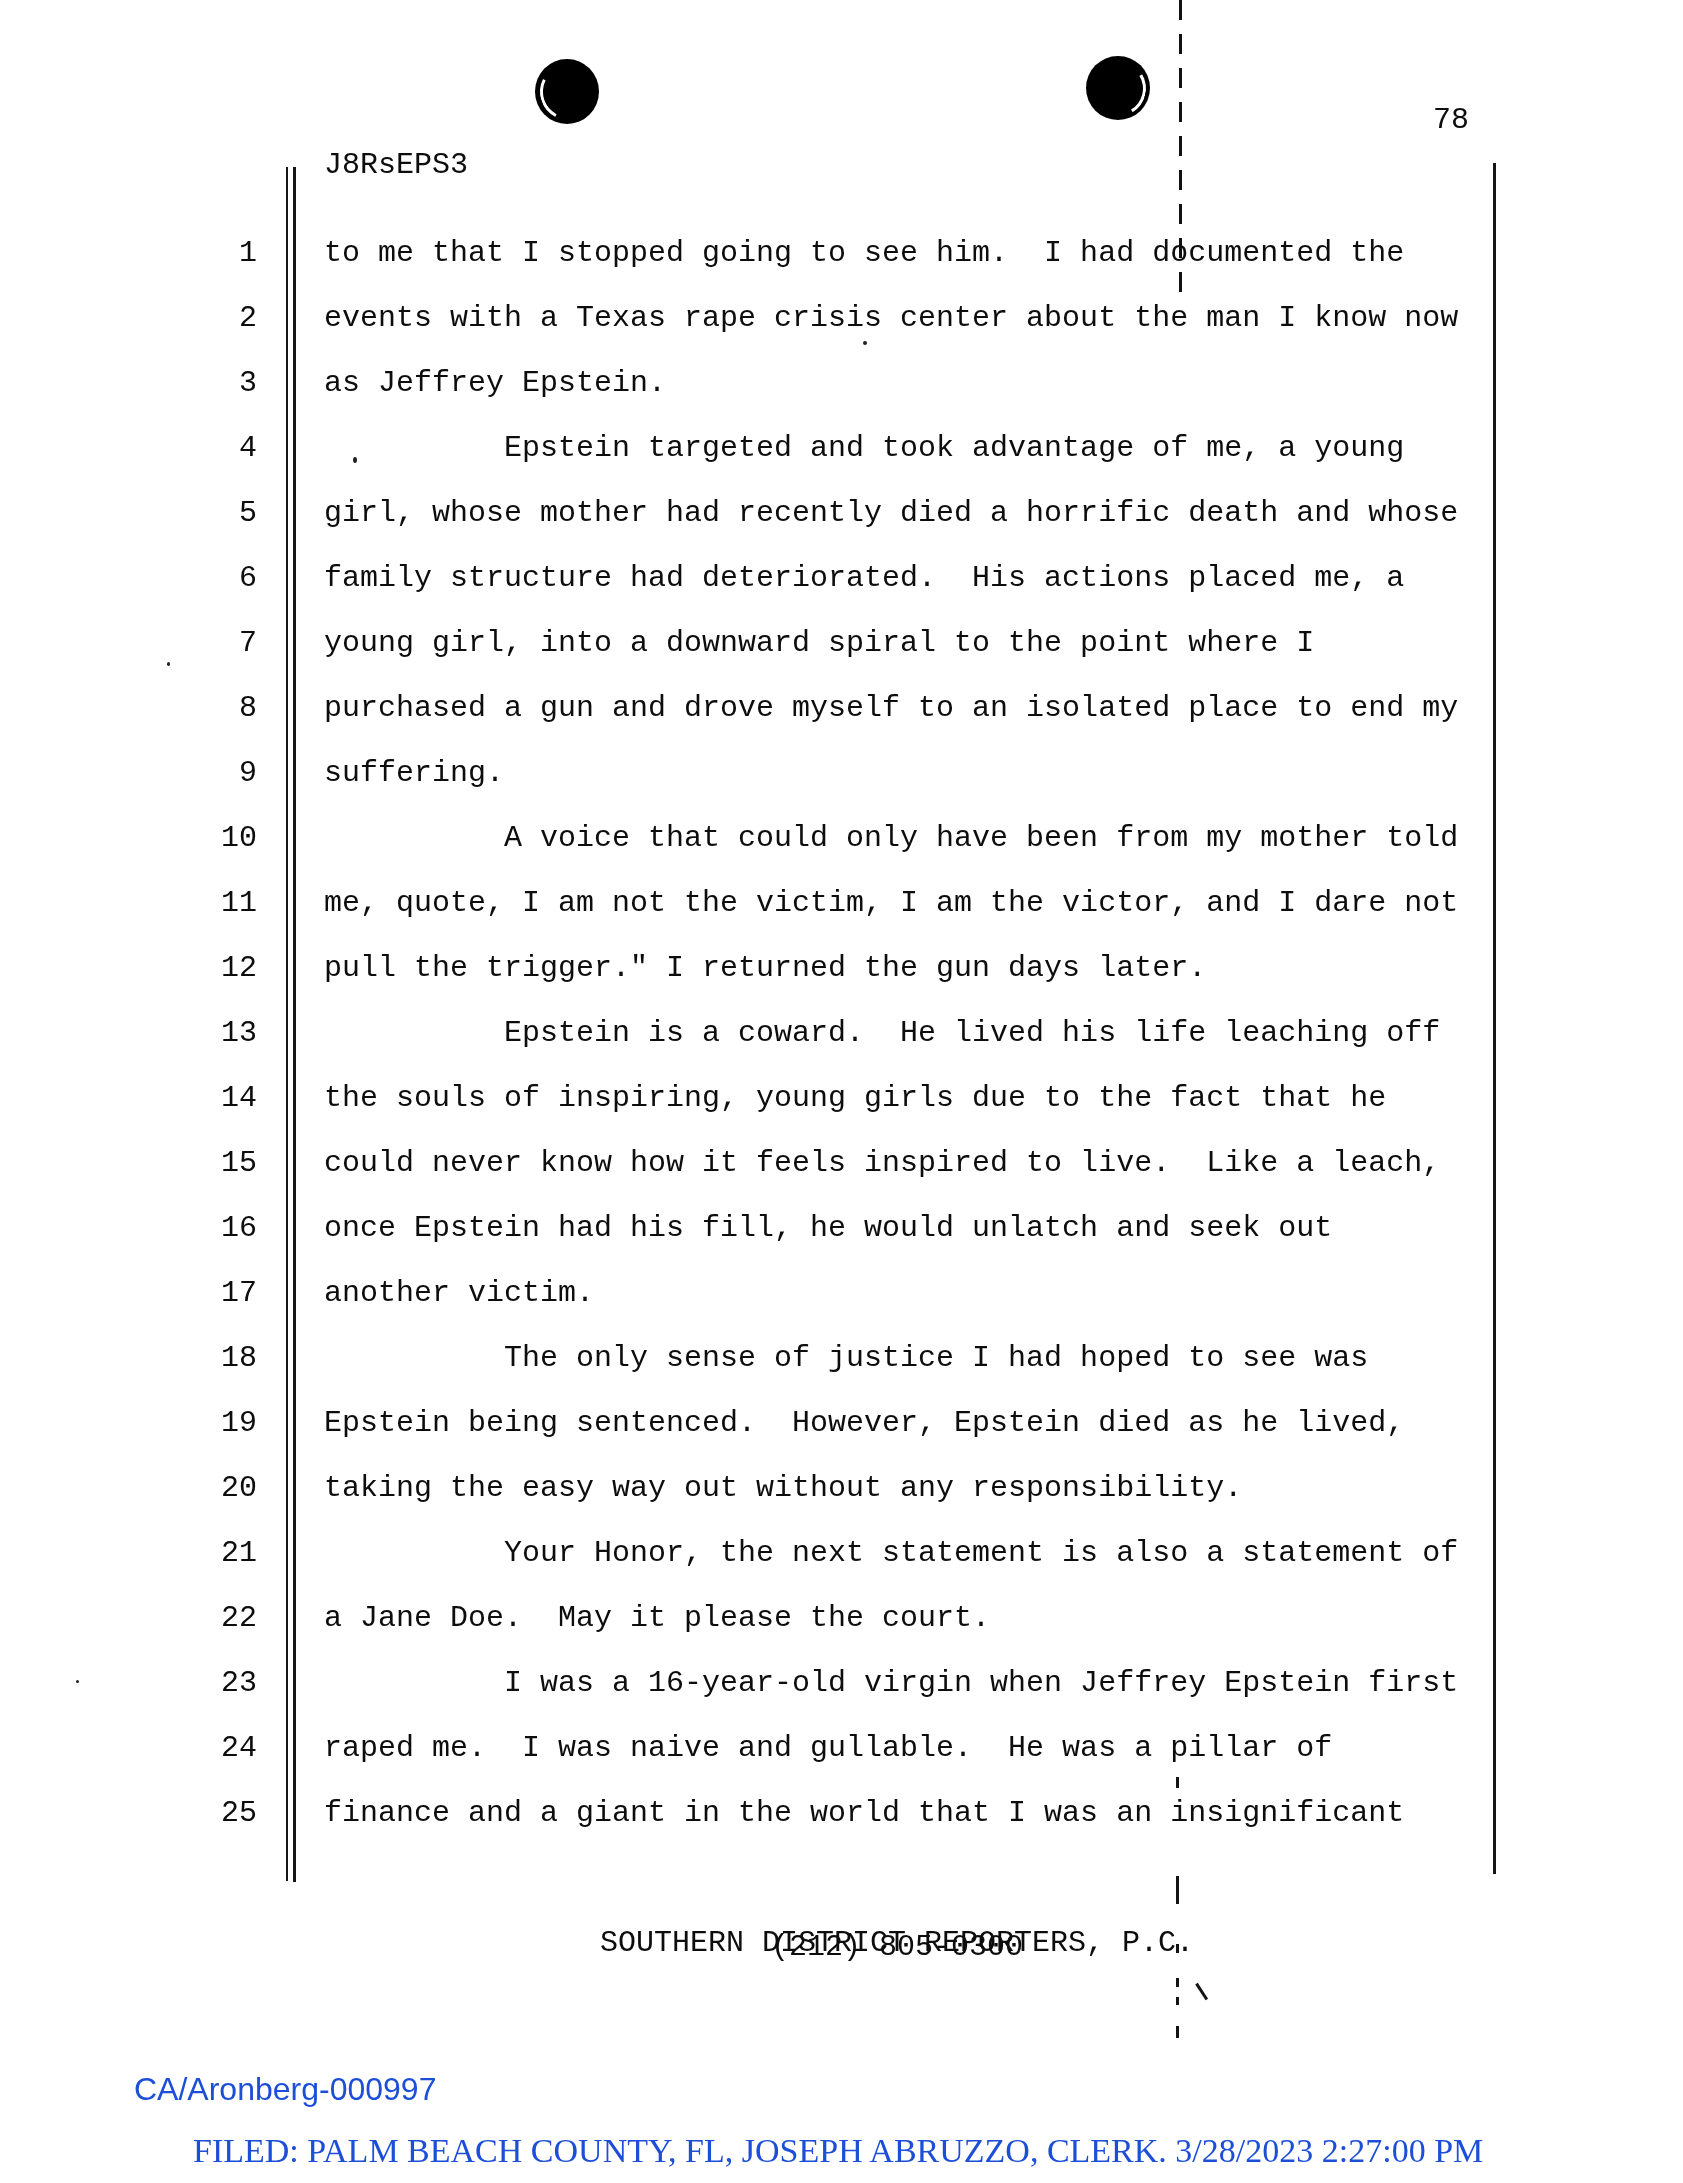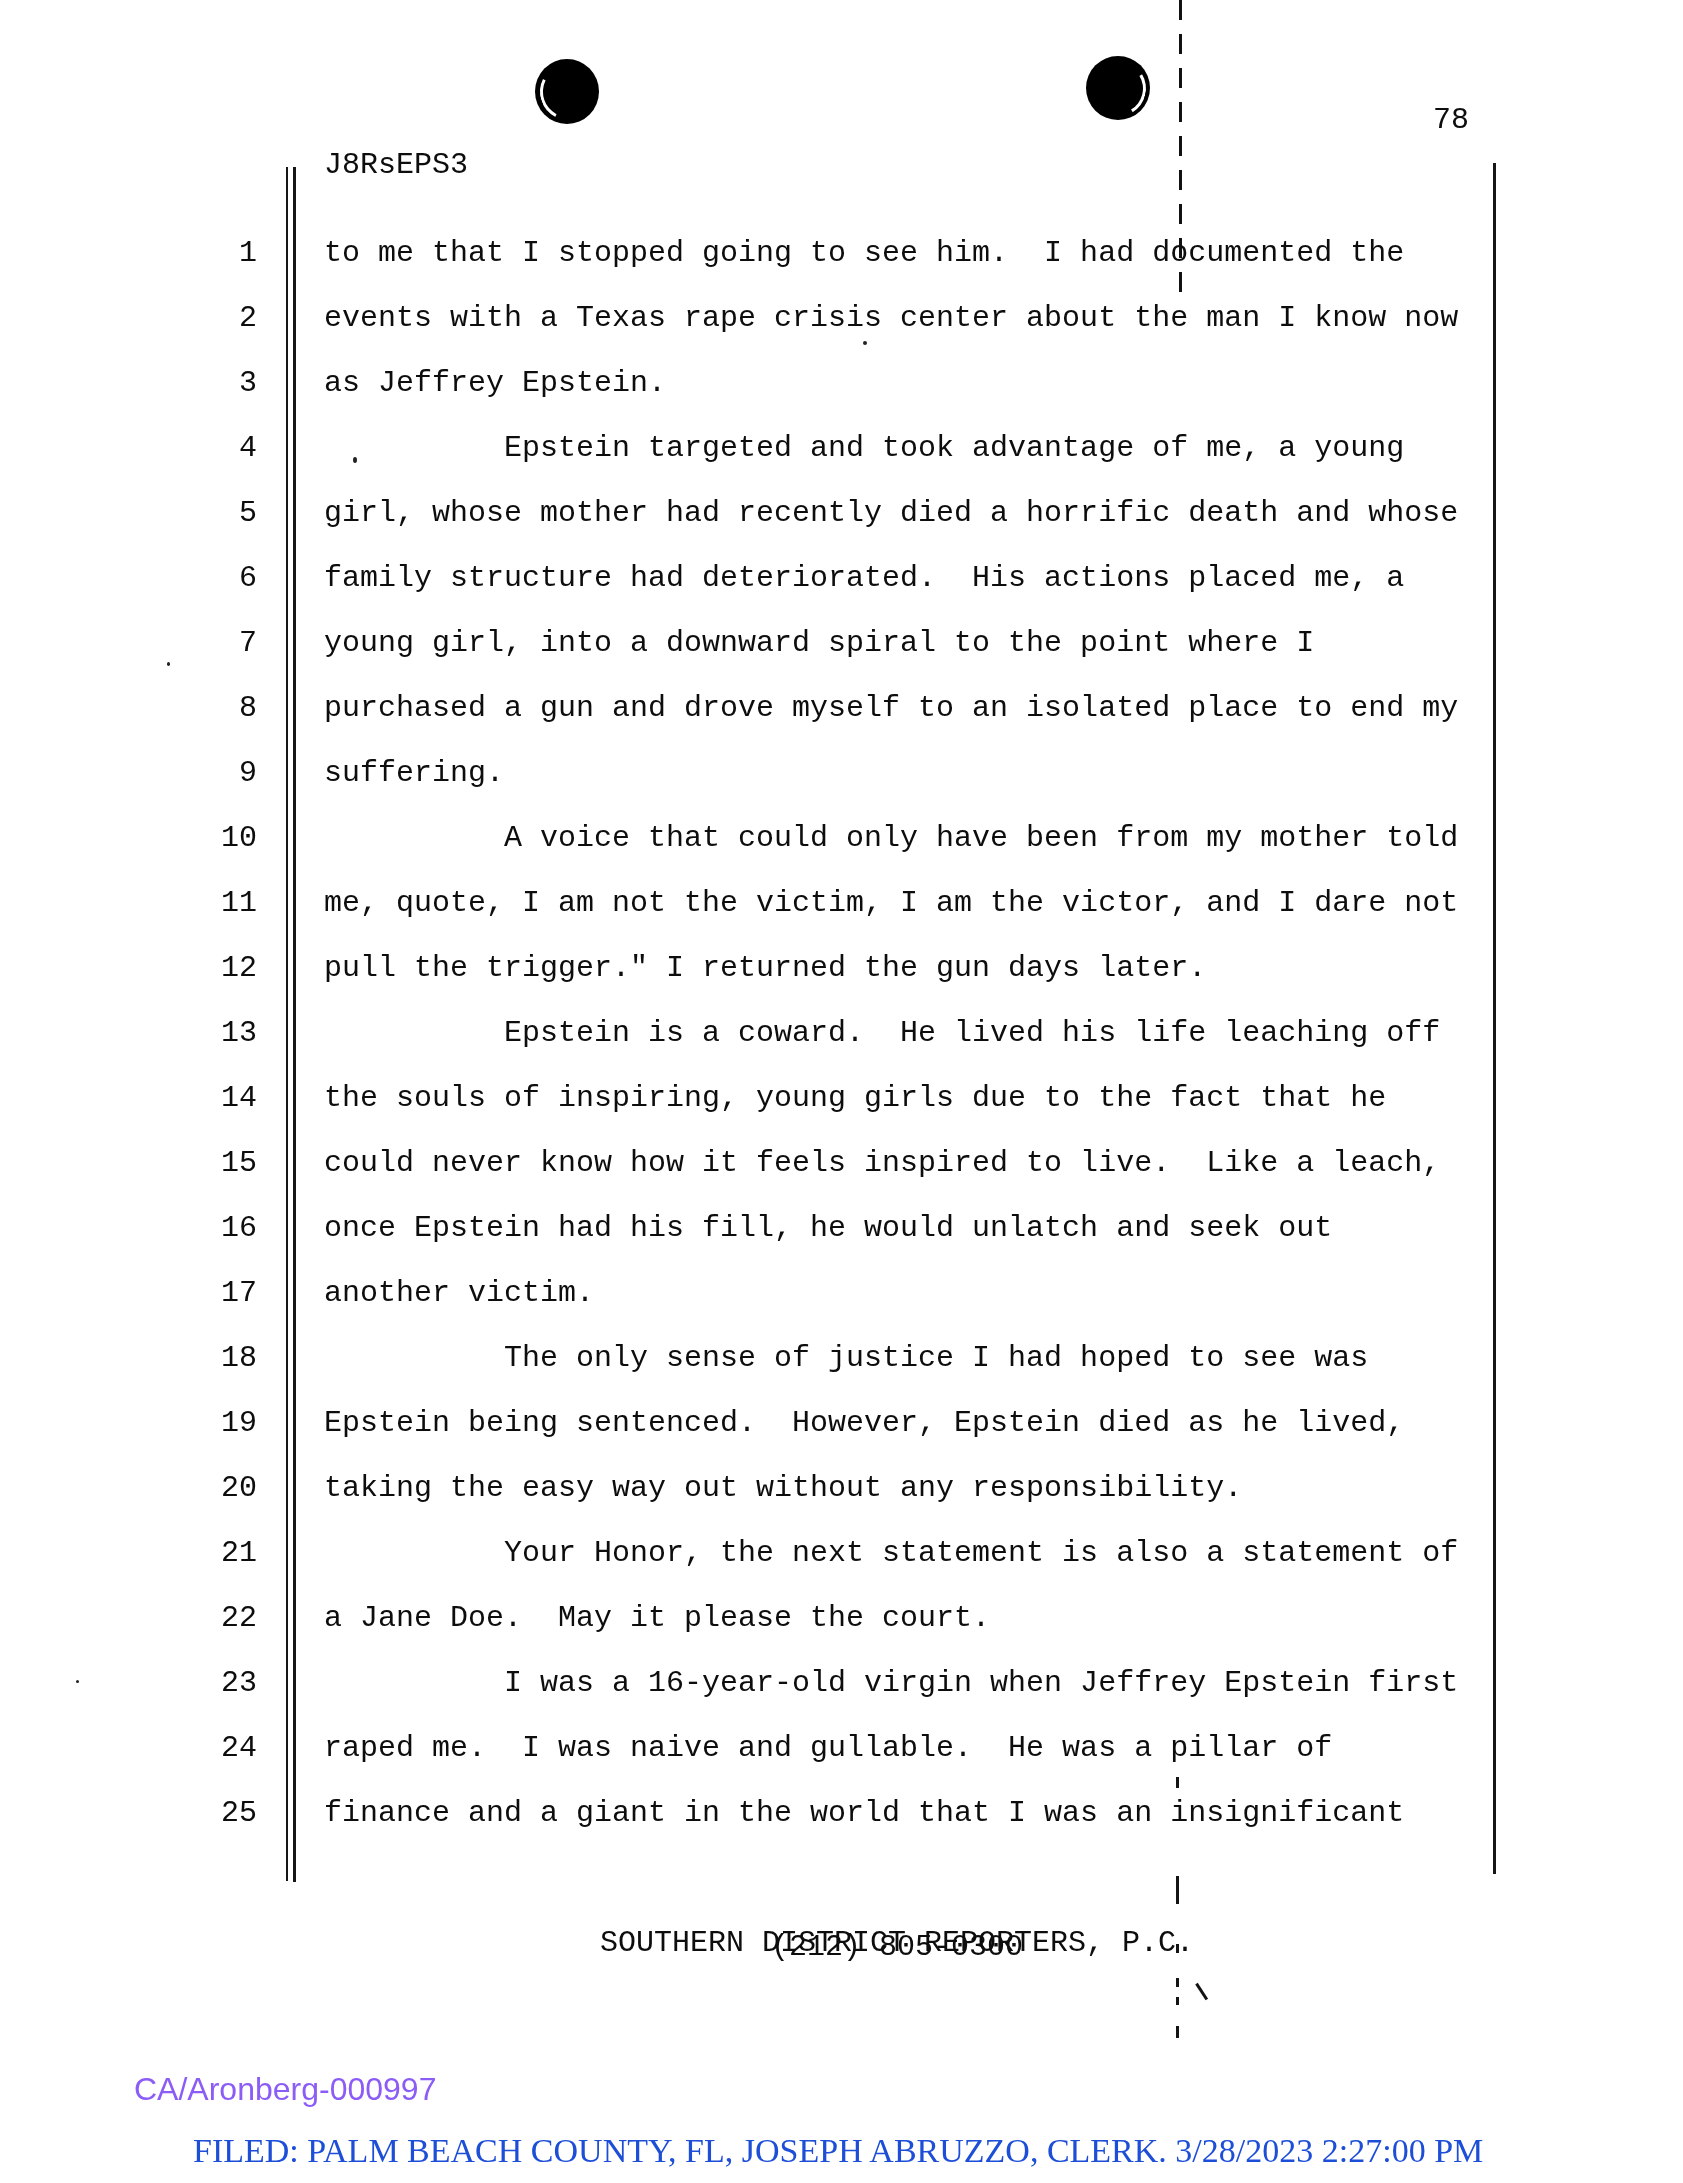--- a/index.html
+++ b/index.html
@@ -58,21 +58,21 @@
   }
   
   .footer-line { position:absolute; left:897px; transform:translateX(-50%);
     font-size:30px; line-height:30px; white-space:pre; }
   .footer-1 { top:1900px;margin-top:28px; }
   .footer-2 { top:1932px; }
   
   .bates {
     position:absolute; left:134px; top:2073px;
     font-family:"Liberation Sans","DejaVu Sans",sans-serif;
-    font-size:32px; line-height:33px; color:#8b5cf6;
+    font-size:32px; line-height:33px; color:#1d4ed8;
   }
   .filed {
     position:absolute; left:193px; top:2132px;
     font-family:"Liberation Serif","DejaVu Serif",serif;
     font-size:34px; line-height:37px; color:#1d4ed8; white-space:pre;
   }
 </style>
 </head>
 <body>
 

